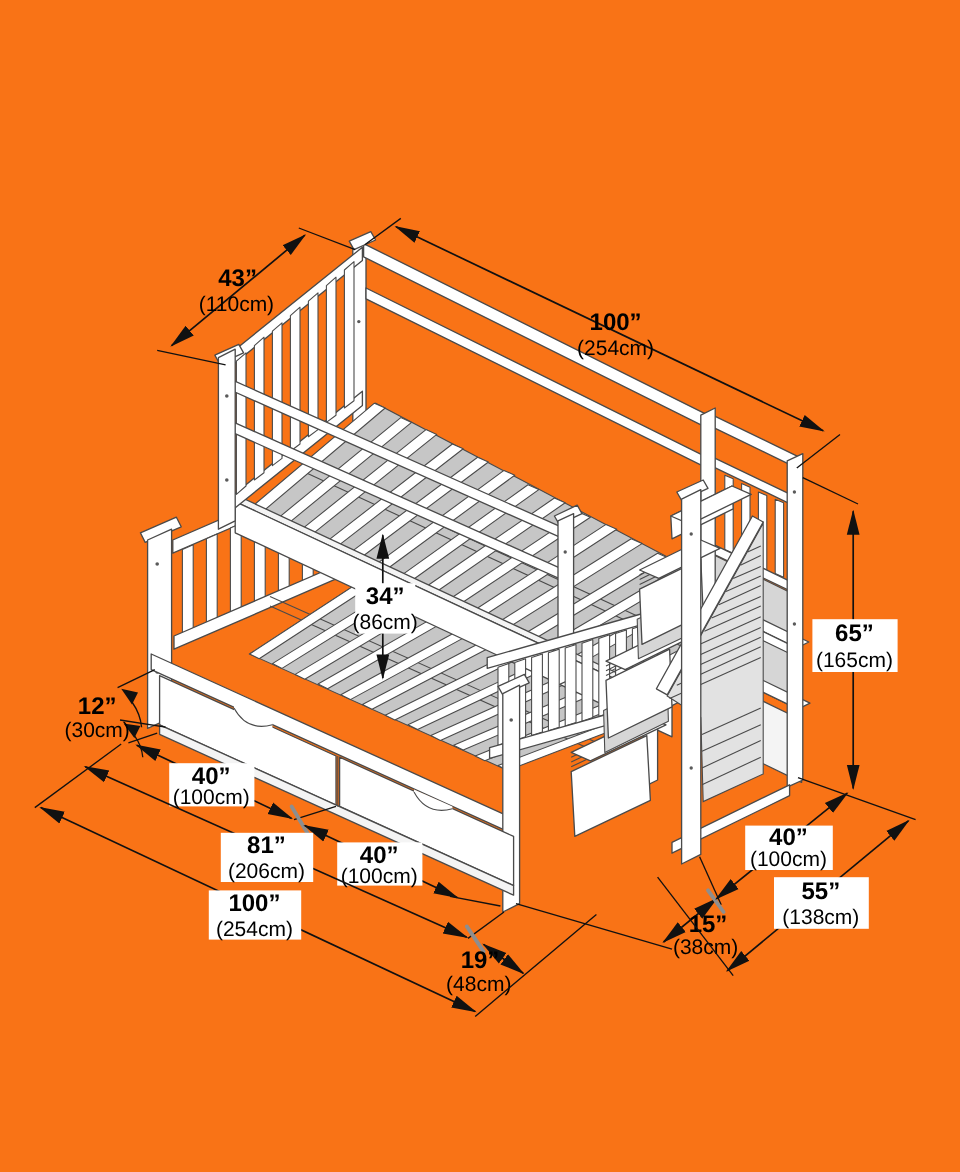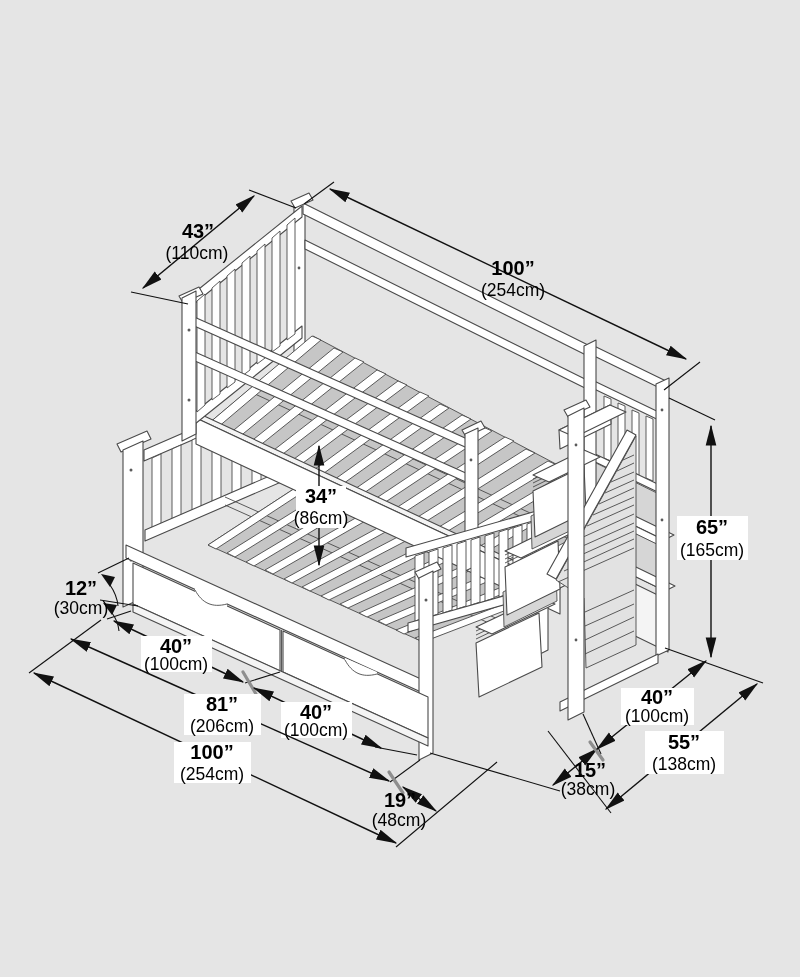--- a/index.html
+++ b/index.html
@@ -1,16 +1,16 @@
 <!DOCTYPE html>
 <html><head>
 <meta charset="utf-8">
 <style>
   html,body{margin:0;padding:0;background:#fff;}
-  .stage{position:relative;width:800px;height:977px;background:#e5e5e5;overflow:hidden;}
+  .stage{position:relative;width:800px;height:977px;background:#f97316;overflow:hidden;}
   svg{display:block;}
   .wood{fill:#ffffff;stroke:#4a4a4a;stroke-width:1.1;stroke-linejoin:round;}
   .wood-light{fill:#f4f4f4;stroke:#4a4a4a;stroke-width:1.1;stroke-linejoin:round;}
   .shade{fill:#d6d6d6;stroke:#4a4a4a;stroke-width:0.9;stroke-linejoin:round;}
   .deckbg{fill:#c6c6c6;stroke:#4a4a4a;stroke-width:0.9;}
   .slat{fill:#ffffff;stroke:#4a4a4a;stroke-width:0.9;stroke-linejoin:round;}
   .thin{stroke:#4a4a4a;stroke-width:0.9;fill:none;}
   .dim{stroke:#111111;stroke-width:1.4;fill:none;}
   .dimw{stroke:#111111;stroke-width:1.1;fill:none;}
   .slash{stroke:#8e8e8e;stroke-width:3.2;fill:none;stroke-linecap:round;}

